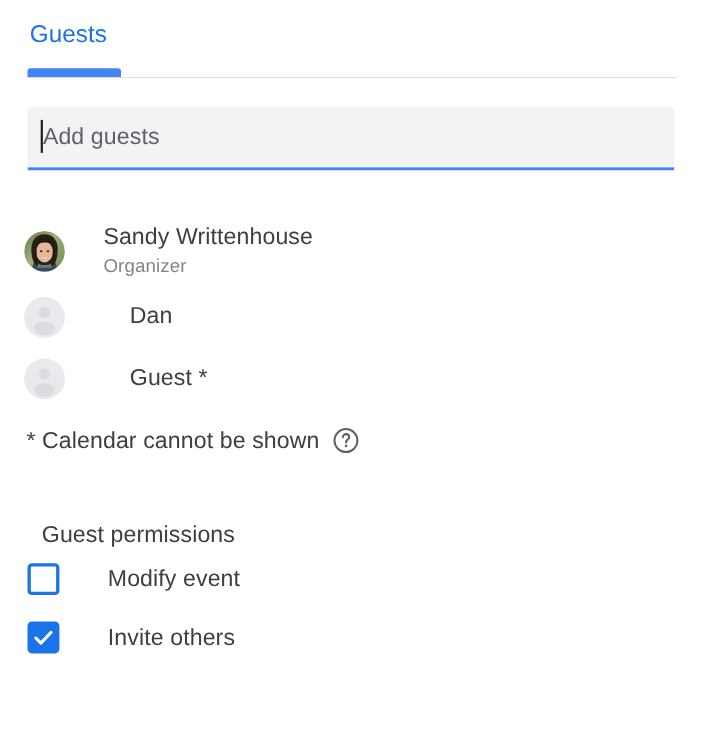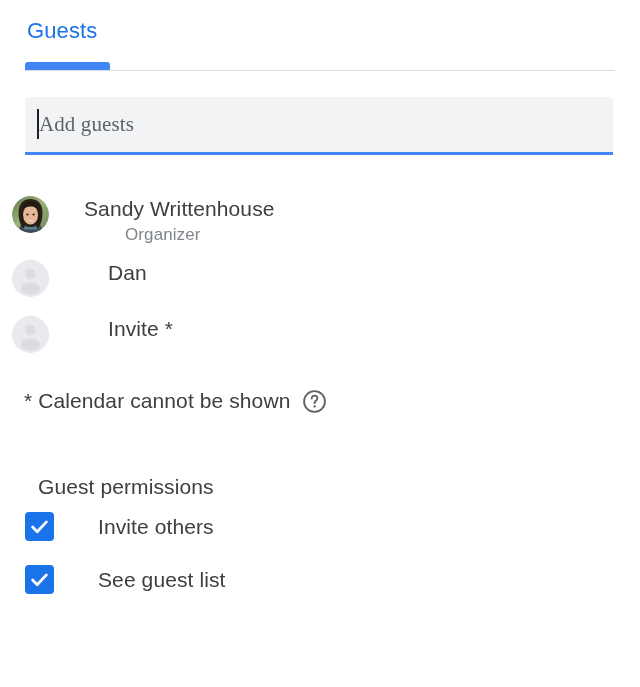--- a/index.html
+++ b/index.html
@@ -87,21 +87,21 @@
     left: 12px;
     top: 12px;
     width: 2px;
     height: 30px;
     background: #202124;
   }
   .guest-input {
     border: none;
     outline: none;
     background: transparent;
-    font-family: Liberation Serif, serif;
+    font-family: Liberation Sans, sans-serif;
     font-size: 21px;
     color: #5f6368;
     width: 100%;
     padding: 0 0 0 14px;
     margin: 0;
     letter-spacing: 0.1px;
   }
   .guest-input::placeholder {
     color: #5f6368;
     opacity: 1;
@@ -110,23 +110,23 @@
   
   .guest-list {
     position: absolute;
     left: 0;
     top: 196px;
     width: 640px;
   }
   .guest-row {
     position: relative;
     display: flex;
-    align-items: flex-start;
+    align-items: center;
     height: 64px;
-    padding-left: 12px;
+    padding-left: 22px;
     box-sizing: border-box;
     cursor: default;
   }
   .guest-row.compact {
     height: 56px;
     gap: 24px;
   }
   .avatar {
     position: relative;
     width: 37px;
@@ -159,30 +159,29 @@
     letter-spacing: 0.1px;
     white-space: nowrap;
   }
   .guest-role {
     font-size: 17px;
     color: #80868b;
     line-height: 22px;
     margin-top: 2px;
     letter-spacing: 0.1px;
     white-space: nowrap;
-    margin-left: 41px;
   }
 
   
   .footnote {
     position: absolute;
     left: 24px;
     top: 388px;
     display: flex;
-    align-items: center;
+    align-items: flex-start;
   }
   .footnote-text {
     font-size: 21px;
     color: #3c4043;
     letter-spacing: 0.1px;
     line-height: 26px;
     white-space: nowrap;
   }
   .help-icon {
     margin-left: 12px;
@@ -318,53 +317,49 @@
 
     <div class="guest-row compact">
       <div class="avatar avatar-placeholder">
         <svg viewBox="0 0 37 37">
           <circle cx="18.5" cy="18.5" r="18.5" fill="#e8eaed"></circle>
           <circle cx="18.5" cy="14" r="5.2" fill="#dadce0"></circle>
           <ellipse cx="18.5" cy="28.5" rx="9.5" ry="6.2" fill="#dadce0"></ellipse>
         </svg>
       </div>
       <div class="guest-text">
-        <span class="guest-name">Invite *</span>
+        <span class="guest-name">Guest *</span>
       </div>
     </div>
 
   </div>
 
   <div class="footnote">
     <span class="footnote-text">* Calendar cannot be shown</span>
     <span class="help-icon">
       <svg viewBox="0 0 24 24" width="25" height="25">
         <circle cx="12" cy="12" r="10" fill="none" stroke="#5f6368" stroke-width="1.8"></circle>
         <path d="M9.3 9.2 C9.3 7.4 10.6 6.4 12.1 6.4 C13.7 6.4 14.8 7.4 14.8 8.9 C14.8 10.2 14.0 10.8 13.2 11.4 C12.5 11.9 12.1 12.4 12.1 13.6" fill="none" stroke="#5f6368" stroke-width="1.8" stroke-linecap="round"></path>
         <circle cx="12.1" cy="16.7" r="1.15" fill="#5f6368"></circle>
       </svg>
     </span>
   </div>
 
   <div class="permissions">
     <div class="permissions-title">Guest permissions</div>
 
+    <div class="perm-row">
+      <span class="checkbox unchecked"></span>
+      <span class="perm-label">Modify event</span>
+    </div>
 
     <div class="perm-row">
       <span class="checkbox checked">
         <svg viewBox="0 0 24 24">
           <path d="M4.8 12.6 L9.6 17.4 L19.2 7.2" fill="none" stroke="#ffffff" stroke-width="2.9" stroke-linecap="round" stroke-linejoin="round"></path>
         </svg>
       </span>
       <span class="perm-label">Invite others</span>
     </div>
 
-    <div class="perm-row">
-      <span class="checkbox checked">
-        <svg viewBox="0 0 24 24">
-          <path d="M4.8 12.6 L9.6 17.4 L19.2 7.2" fill="none" stroke="#ffffff" stroke-width="2.9" stroke-linecap="round" stroke-linejoin="round"></path>
-        </svg>
-      </span>
-      <span class="perm-label">See guest list</span>
-    </div>
   </div>
 
 </div>
 
 </body></html>

